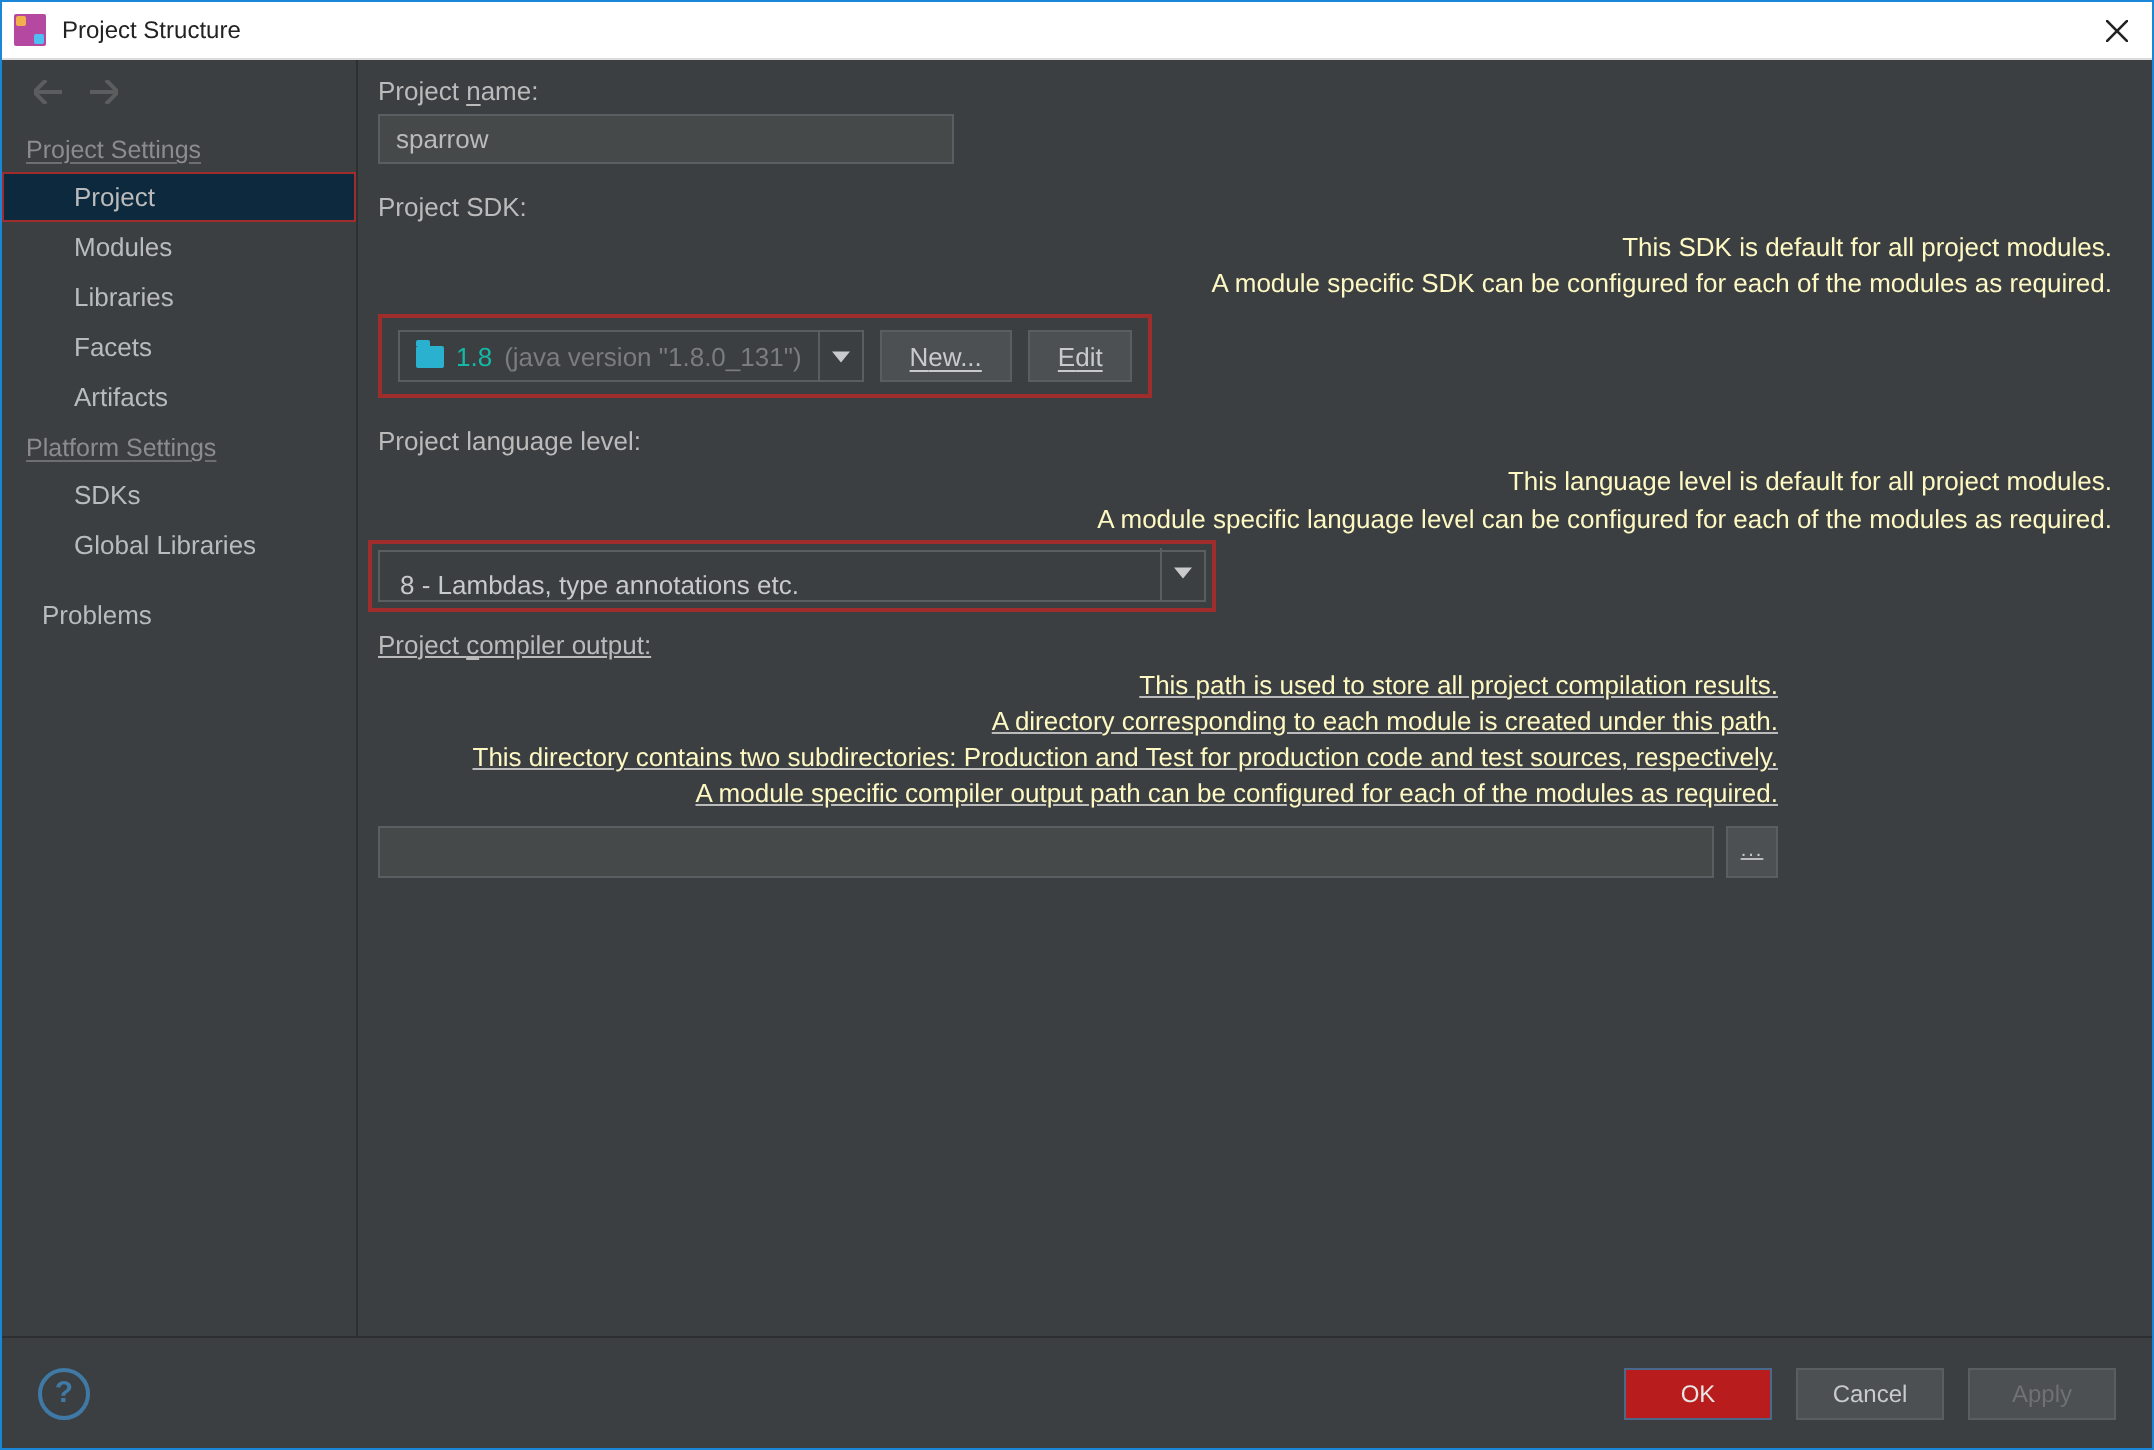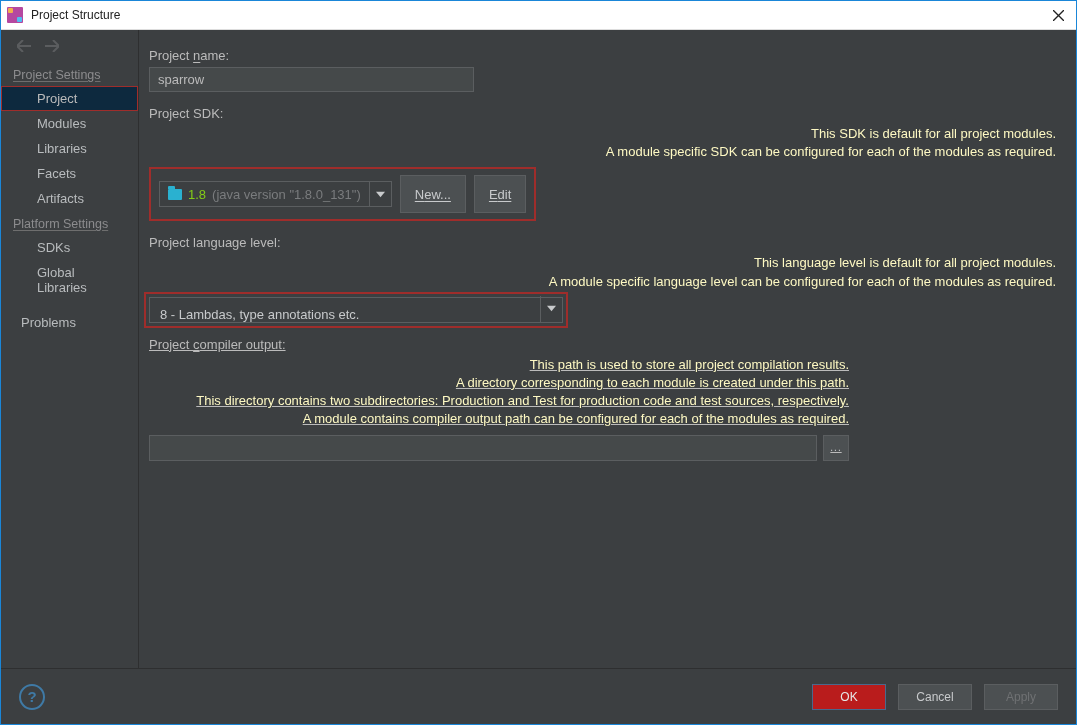--- a/index.html
+++ b/index.html
@@ -7,43 +7,43 @@
   .titlebar { height: 29px; background: #fff; display: flex; align-items: center; padding: 0 6px; border-bottom: 1px solid #ddd; }
   .titlebar .app-icon { width: 16px; height: 16px; background: #b548a0; margin-right: 8px; position: relative; border-radius: 1px; }
   .titlebar .app-icon::before, .titlebar .app-icon::after { content:""; position:absolute; width:5px; height:5px; background:#f2b04c; border-radius:1px; }
   .titlebar .app-icon::before { left:1px; top:1px; }
   .titlebar .app-icon::after { right:1px; bottom:1px; background:#4fbef2; }
   .titlebar .title { flex: 1; font-size: 12px; color: #222; }
   .titlebar .close { width: 36px; height: 29px; display:flex; align-items:center; justify-content:center; color:#222; cursor:pointer; margin-right:-6px; }
   .titlebar .close svg { width:11px; height:11px; }
   .main { flex: 1; background: #3c3f41; display: flex; flex-direction: column; color:#bbbbbb; font-family: "Consolas","Menlo",monospace; font-size: 13px; }
   .columns { flex:1; display:flex; min-height:0; }
-  .sidebar { width: 138px; border-right:1px solid #2e2f30; display:flex; flex-direction:column; padding:6px 0; }
+  .sidebar { width: 178px; border-right:1px solid #2e2f30; display:flex; flex-direction:column; padding:6px 0; }
   .nav-arrows { display:flex; gap:14px; padding:4px 16px 10px 16px; color:#5b5d5f; }
   .nav-arrows svg { width:14px; height:12px; }
   .section-header { color:#8c8c8e; font-size:12.5px; padding:6px 12px 4px 12px; text-decoration: underline; text-decoration-color: #6e6e6e; text-underline-offset: 2px; }
   .sidebar-item { padding:5px 12px 5px 36px; cursor:pointer; color:#b9bcbe; }
   .sidebar-item.selected { background:#0d293e; color:#bbbbbb; position:relative; outline:1px solid #9f2d2b; outline-offset:-1px; }
   .sidebar-spacer { height:10px; }
   .content { flex:1; padding:8px 20px 0 10px; overflow:auto; }
-  .fld { margin-bottom: 6px; margin-top: 10px; }
+  .fld { margin-bottom: 6px; }
   .lbl { color:#bbbbbb; margin-bottom:4px; display:block; }
   .lbl .u { text-decoration: underline; text-underline-offset: 2px; }
-  input[type=text].txt { background:#45494a; border:1px solid #5b5e60; color:#bbbbbb; font: inherit; padding:4px 8px; width:325px; }
+  input[type=text].txt { background:#45494a; border:1px solid #5b5e60; color:#bbbbbb; font: inherit; padding:4px 8px; width:288px; }
   .desc { color:#fef9c3; line-height:1.4;text-align:right; }
   .hrgroup { border:2px solid #9f2d2b; padding:6px 8px; display:inline-flex; align-items:center; gap:8px; margin-top:6px; }
   .sdk-select { display:inline-flex; align-items:center; border:1px solid #5b5e60; background:#3c3f41; height:26px; }
   .sdk-select .body { display:inline-flex; align-items:center; gap:6px; padding:0 8px; }
   .folder-icon { position:relative; width:14px; height:11px; background:#2ab1d0; border-radius:1px; }
   .folder-icon::before { content:""; position:absolute; top:-3px; left:0; width:7px; height:3px; background:#2ab1d0; border-radius:1px 1px 0 0; }
-  .sdk-name { color:#84cc16;text-align:right; }
+  .sdk-name { color:#14b8a6;text-align:right; }
   .sdk-ver { color:#7a7c7e; }
   .dd-btn { width:22px; height:26px; border-left:1px solid #5b5e60; display:flex; align-items:center; justify-content:center; cursor:pointer; }
   .dd-btn svg { width:9px; height:9px; fill:#c8cacc; }
-  .btn { background:#4c5052; border:1px solid #5b5e60; color:#c8cacc; font:inherit; height:38px; padding:0 14px; cursor:pointer; text-decoration: underline; text-underline-offset: 2px; }
+  .btn { background:#4c5052; border:1px solid #5b5e60; color:#c8cacc; font:inherit; height:26px; padding:0 14px; cursor:pointer; text-decoration: underline; text-underline-offset: 2px; }
   .langlevel { display:inline-flex; align-items:flex-end; border:1px solid #5b5e60; background:#3c3f41; height:26px; margin-top:6px; outline:2px solid #9f2d2b; outline-offset: 3px; }
   .langlevel .body { width:390px; padding:0 10px; color:#c8cacc; }
   .output-row { display:flex; gap:6px; margin-top:6px; }
   .output-row input { flex:1; height:26px; }
   .browse-btn { width:26px; height:26px; border:1px solid #5b5e60; background:#4c5052; display:flex; align-items:center; justify-content:center; cursor:pointer; color:#c8cacc; letter-spacing:1px; font-size:10px; }
   .output-wrap { max-width: 700px; text-decoration: underline; }
   .footer { height:56px; border-top:1px solid #2e2f30; display:flex; align-items:center; padding:0 18px; gap:12px; }
   .help { width:26px; height:26px; border:2px solid #3f7aa6; border-radius:50%; color:#3f7aa6; display:flex; align-items:center; justify-content:center; font-size:15px; font-weight:bold; cursor:pointer; font-family:sans-serif; }
   .footer .spacer { flex:1; }
   .fbtn { height:26px; min-width:74px; border:1px solid #5b5e60; background:#4c5052; color:#c8cacc; font:inherit; font-family:sans-serif; font-size:12px; cursor:pointer; padding:0 16px; }
@@ -129,21 +129,21 @@
               </svg>
           </span>
         </div>
       </div>
 
       <div class="sec-block output-wrap">
         <span class="lbl"><span>Project </span><span class="u">c</span><span>ompiler output:</span></span>
         <div class="desc">This path is used to store all project compilation results.</div>
         <div class="desc">A directory corresponding to each module is created under this path.</div>
         <div class="desc">This directory contains two subdirectories: Production and Test for production code and test sources, respectively.</div>
-        <div class="desc">A module contains compiler output path can be configured for each of the modules as required.</div>
+        <div class="desc">A module specific compiler output path can be configured for each of the modules as required.</div>
         <div class="output-row">
           <input type="text" class="txt" style="width: auto;" value="">
           <div class="browse-btn">
               <span>...</span>
             </div>
         </div>
       </div>
     </div>
   </div>
 

